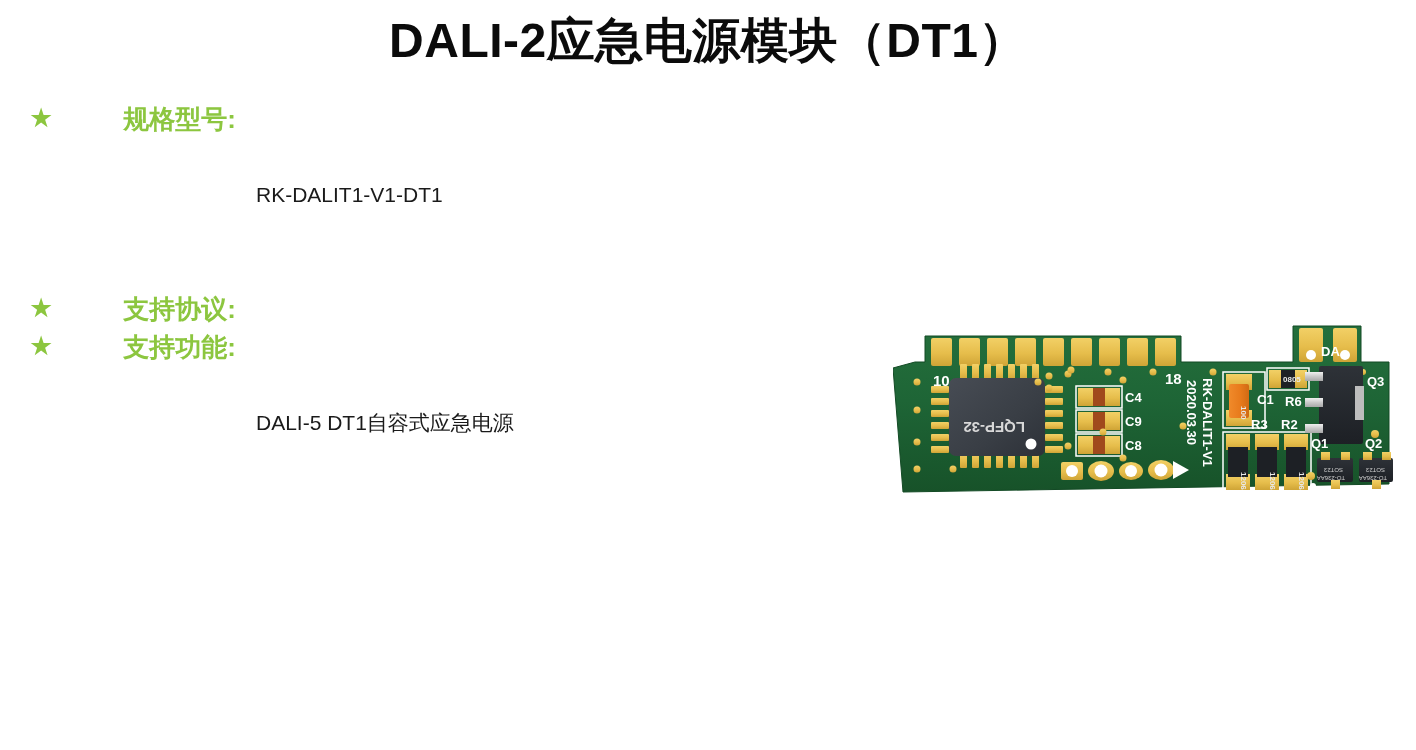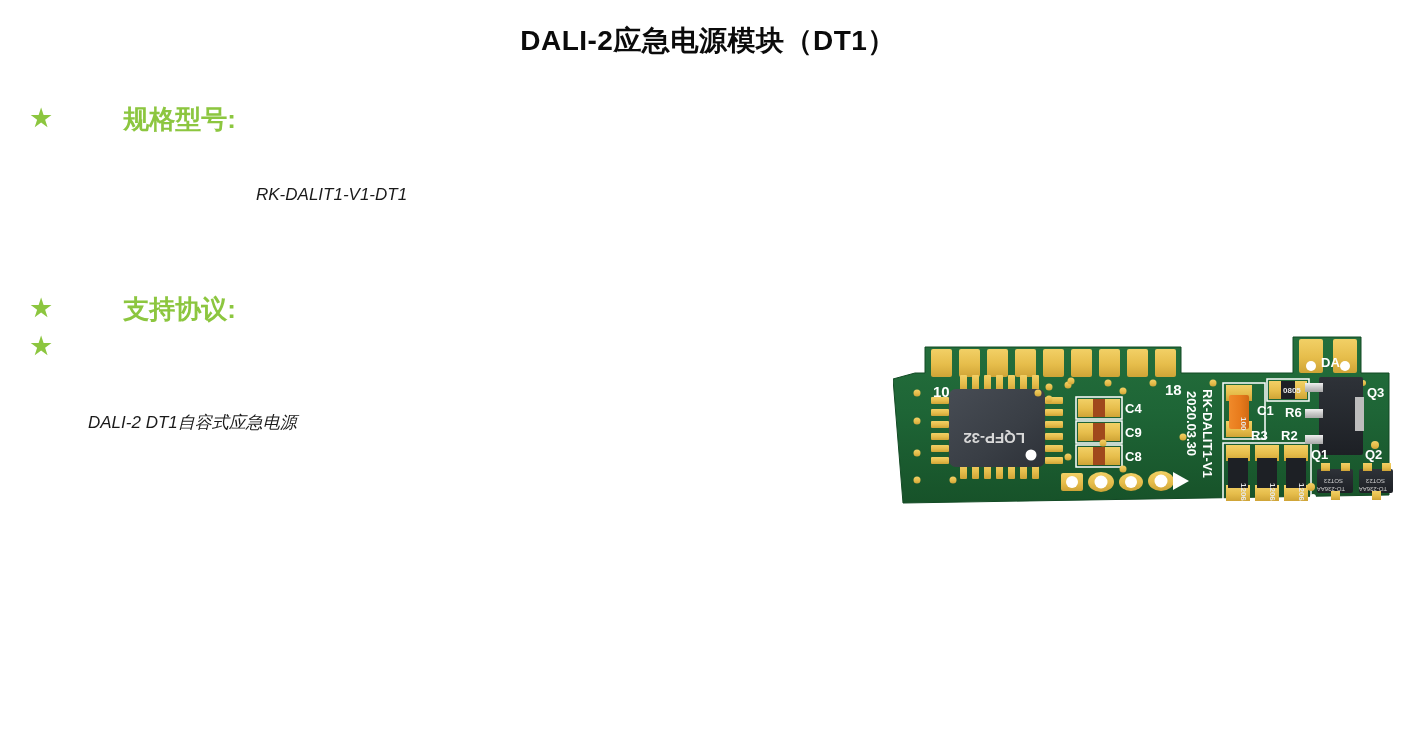--- a/index.html
+++ b/index.html
@@ -19,21 +19,21 @@
     background: #ffffff;
   }
 
   
   #title {
     position: absolute;
     top: 14px;
     left: 0;
     width: 1416px;
     text-align: center;
-    font-size: 28px;
+    font-size: 48px;
     font-weight: bold;
     color: #0b0b0b;
     letter-spacing: 0.5px;
     line-height: 54px;
     white-space: nowrap;
   }
 
   
   #spec-list {
     position: absolute;
@@ -74,33 +74,32 @@
     line-height: 38px;
     text-align: right;
     white-space: nowrap;
     padding-right: 0px;
   }
 
   .value-cell {
     flex: 1 1 auto;
     padding-left: 20px;
     color: #1a1a1a;
-    font-size: 17px;
+    font-size: 21px;
     line-height: 38px;
     white-space: pre-wrap;
-    font-style: italic;
   }
 
   .value-line { display: block; white-space: nowrap; }
 
   
   #pcb-wrap {
     position: absolute;
     left: 893px;
-    top: 325px;
+    top: 314px;
     width: 500px;
     height: 200px;
   }
 
   #pcb-svg { display: block; }
 
   .pcb-silk-text {
     font-family: "Liberation Sans", sans-serif;
     fill: #ffffff;
     font-size: 13px;
@@ -159,22 +158,23 @@
       <div class="star-cell">
         <span class="star">★</span>
       </div>
       <div class="label-cell">支持协议:</div>
     </div>
 
     <div class="spec-row">
       <div class="star-cell">
         <span class="star">★</span>
       </div>
+      <div class="label-cell">支持功能:</div>
       <div class="value-cell">
-        <span class="value-line">DALI-2 DT1自容式应急电源</span>
+        <span class="value-line">DALI-5 DT1自容式应急电源</span>
       </div>
     </div>
 
   </div>
 
   <div id="pcb-wrap">
     <svg id="pcb-svg" width="500" height="200" viewBox="0 0 500 200" xmlns="http://www.w3.org/2000/svg">
       <defs>
         <linearGradient id="boardGrad" x1="0" y1="0" x2="0" y2="1">
           <stop offset="0%" stop-color="#246f3c"></stop>

